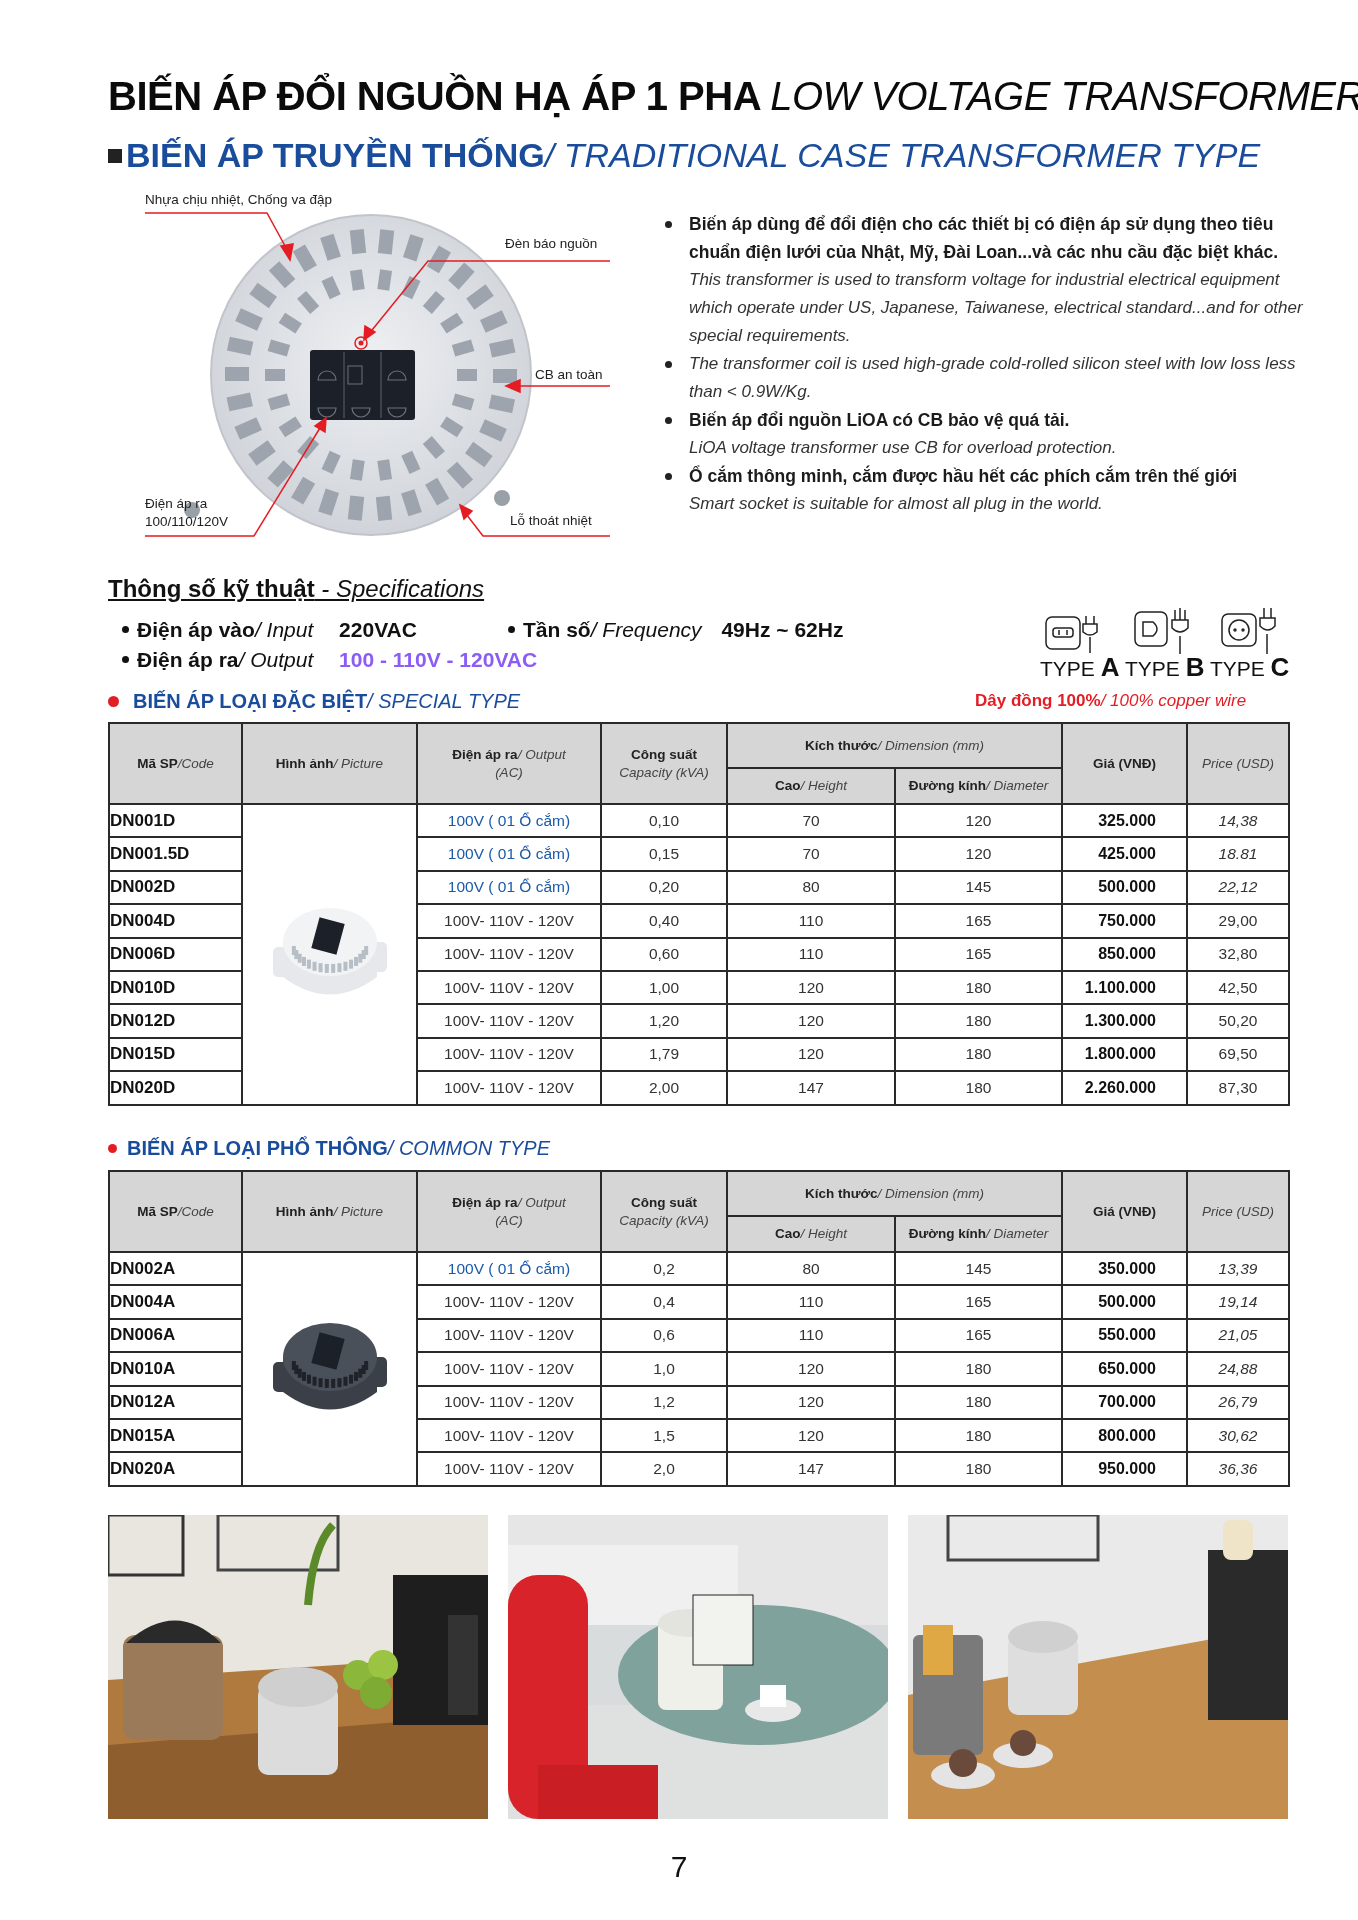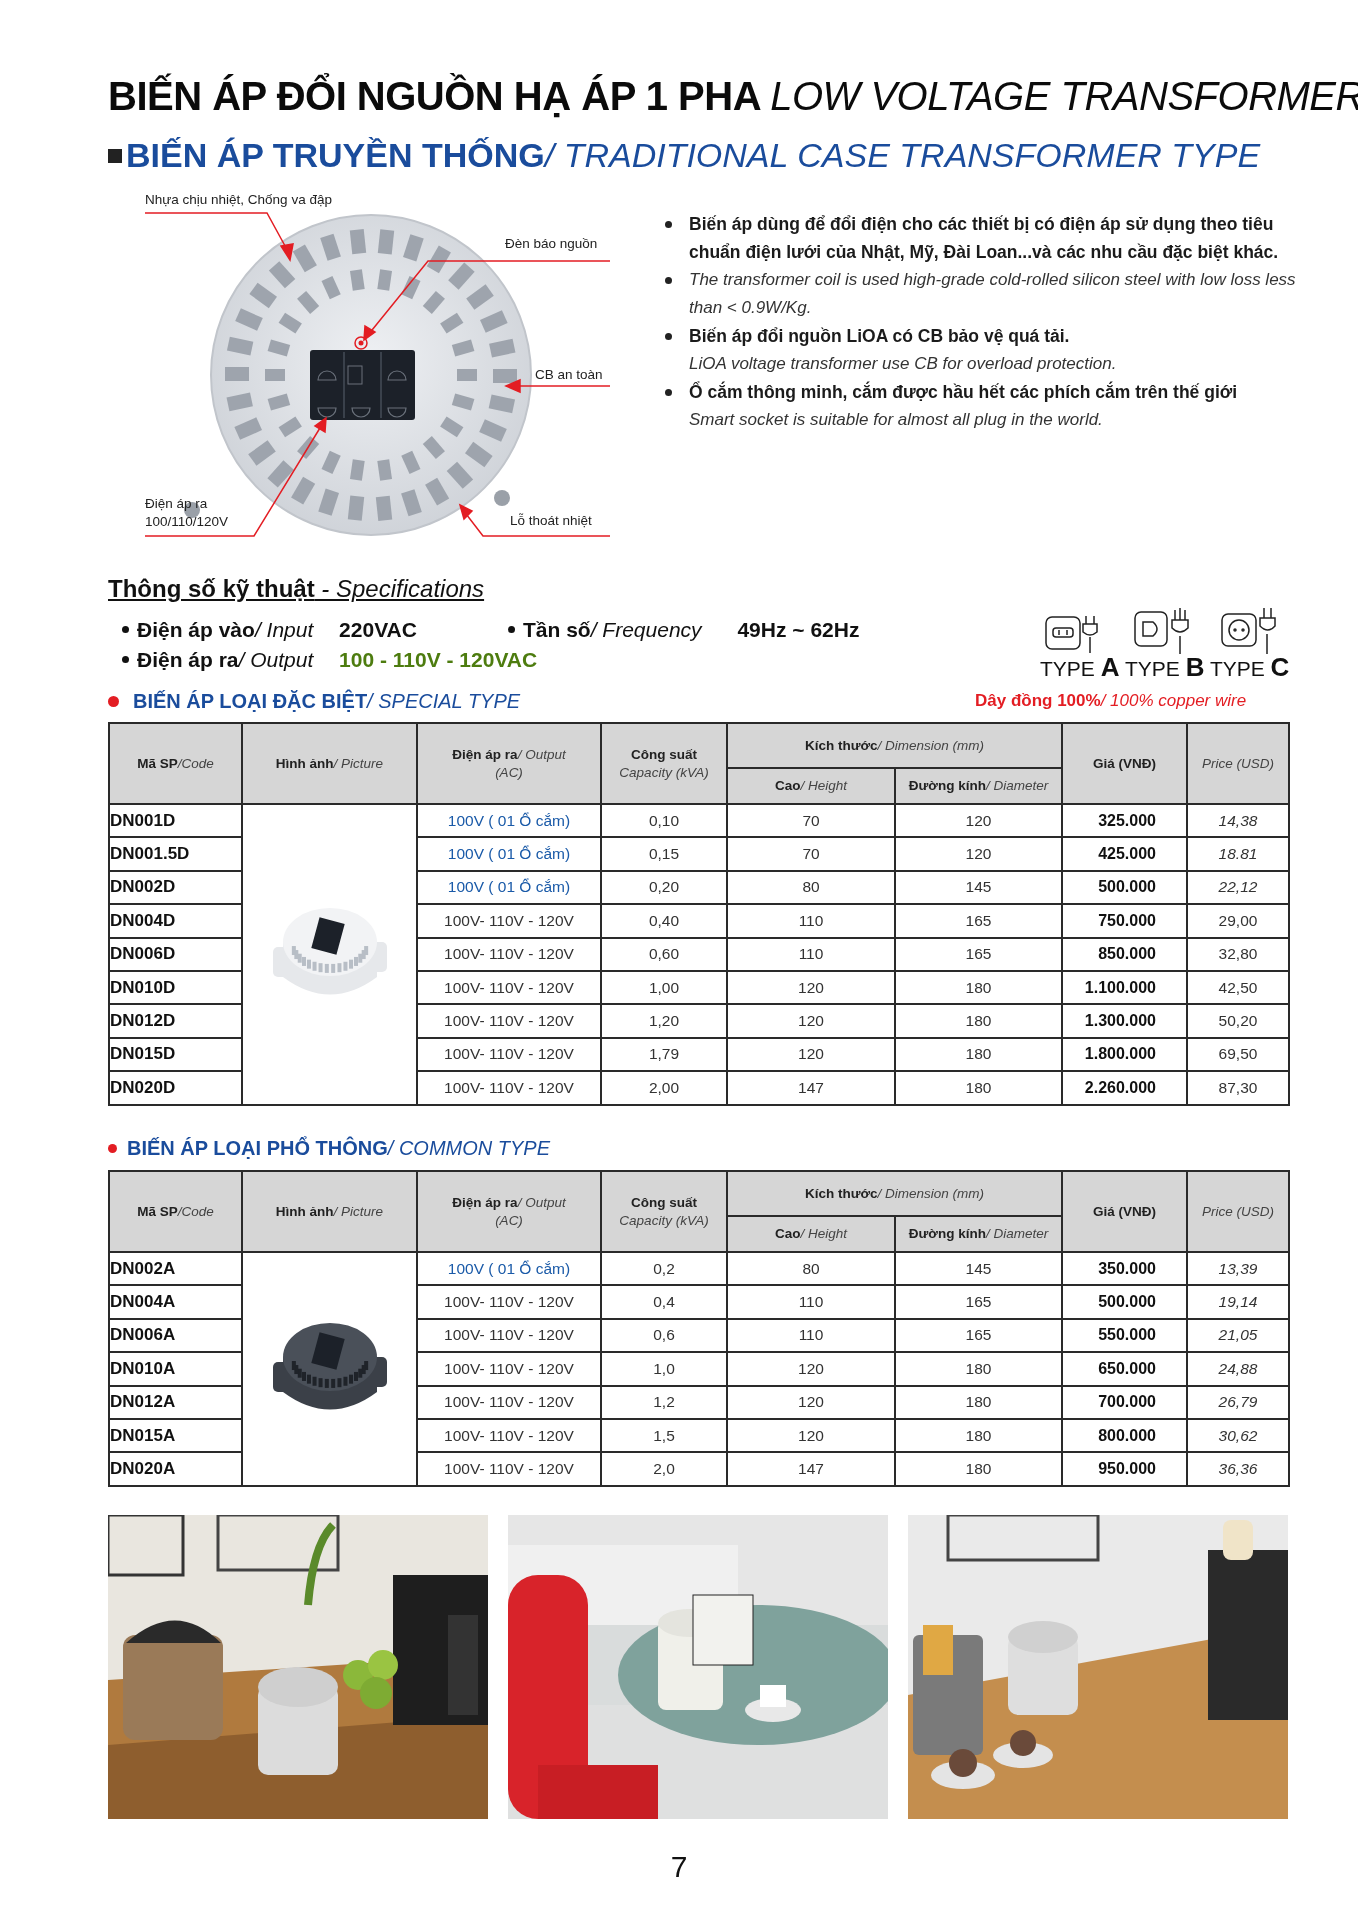--- a/index.html
+++ b/index.html
@@ -17,21 +17,21 @@
 .desc .b{font-weight:700;color:#1b1b1b}
 .desc .en{font-style:italic;color:#333;font-size:17px;line-height:28px}
 .desc .item{position:relative;padding-left:24px}
 .desc .item:before{content:"";position:absolute;left:0;top:11px;width:7px;height:7px;border-radius:50%;background:#222}
 .spec-head{left:108px;top:575px;font-size:24px;font-weight:700;text-decoration:underline;white-space:nowrap}
 .spec-head i{font-weight:400}
 .spec-row{font-size:21px;white-space:nowrap}
 .spec-row b{font-weight:700}
 .spec-row i{font-weight:400}
 .dot{display:inline-block;width:7px;height:7px;background:#111;border-radius:50%;margin:0 8px 4px 0;vertical-align:middle}
-.red{color:#4d7c0f}
+.red{color:#8b5cf6}
 .plugs{left:1030px;top:608px;width:280px;height:72px}
 .sect{font-size:20px;font-weight:700;color:#1a4c9c;white-space:nowrap;display:flex;align-items:center}
 .sect i{font-weight:400}
 .sect .rdot{width:11px;height:11px;border-radius:50%;background:#e31d23;margin-right:14px;display:inline-block}
 .copper{left:975px;top:691px;font-size:17px;color:#e31d23;font-weight:700;white-space:nowrap}
 .copper i{font-weight:400}
 table{border-collapse:collapse;position:absolute;left:108px;width:1180px;table-layout:fixed}
 th,td{border:2px solid #2a2a2a;text-align:center;vertical-align:middle}
 th{background:#d6d6d6;font-size:13.5px;font-weight:700;color:#222;line-height:18px}
 th i{font-weight:400;color:#444}
@@ -153,20 +153,21 @@
   <span class="abs callout" style="left:375px;top:56px">Đèn báo nguồn</span>
   <span class="abs callout" style="left:405px;top:187px">CB an toàn</span>
   <span class="abs callout" style="left:15px;top:316px">Điện áp ra</span>
   <span class="abs callout" style="left:15px;top:334px">100/110/120V</span>
   <span class="abs callout" style="left:380px;top:333px">Lỗ thoát nhiệt</span>
 </div>
 
 <div class="abs desc">
   <div class="item">
     <div class="b">Biến áp dùng để đổi điện cho các thiết bị có điện áp sử dụng theo tiêu chuẩn điện lưới của Nhật, Mỹ, Đài Loan...và các nhu cầu đặc biệt khác.</div>
+    <div class="en">This transformer is used to transform voltage for industrial electrical equipment which operate under US, Japanese, Taiwanese, electrical standard...and for other special requirements.</div>
   </div>
   <div class="item">
     <div class="en">The transformer coil is used high-grade cold-rolled silicon steel with low loss less than &lt; 0.9W/Kg.</div>
   </div>
   <div class="item">
     <div class="b">Biến áp đổi nguồn LiOA có CB bảo vệ quá tải.</div>
     <div class="en">LiOA voltage transformer use CB for overload protection.</div>
   </div>
   <div class="item">
     <div class="b">Ổ cắm thông minh, cắm được hầu hết các phích cắm trên thế giới</div>
@@ -176,21 +177,21 @@
 
 <div class="abs spec-head">
   <span>Thông số kỹ thuật</span><i> - Specifications</i>
 </div>
 <div class="abs spec-row" style="left:122px;top:618px">
   <span class="dot"></span><b>Điện áp vào</b><i>/ Input</i>
   <b style="margin-left:20px">220VAC</b>
 </div>
 <div class="abs spec-row" style="left:508px;top:618px">
   <span class="dot"></span><b>Tần số</b><i>/ Frequency</i>
-  <b style="margin-left:30px">49Hz ~ 62Hz</b>
+  <b style="margin-left:14px">49Hz ~ 62Hz</b>
 </div>
 <div class="abs spec-row" style="left:122px;top:648px">
   <span class="dot"></span><b>Điện áp ra</b><i>/ Output</i>
   <b class="red" style="margin-left:20px">100 - 110V - 120VAC</b>
 </div>
 
 <div class="abs plugs">
   <svg width="280" height="46" viewBox="0 0 280 46">
     <g fill="none" stroke="#222" stroke-width="1.5">
       <g>

